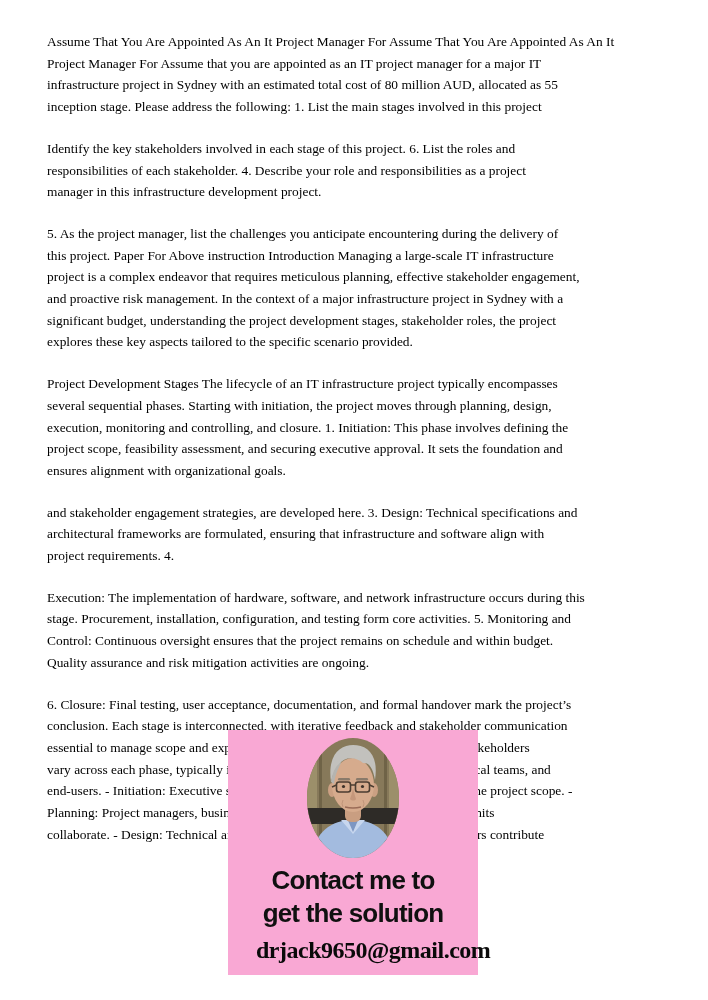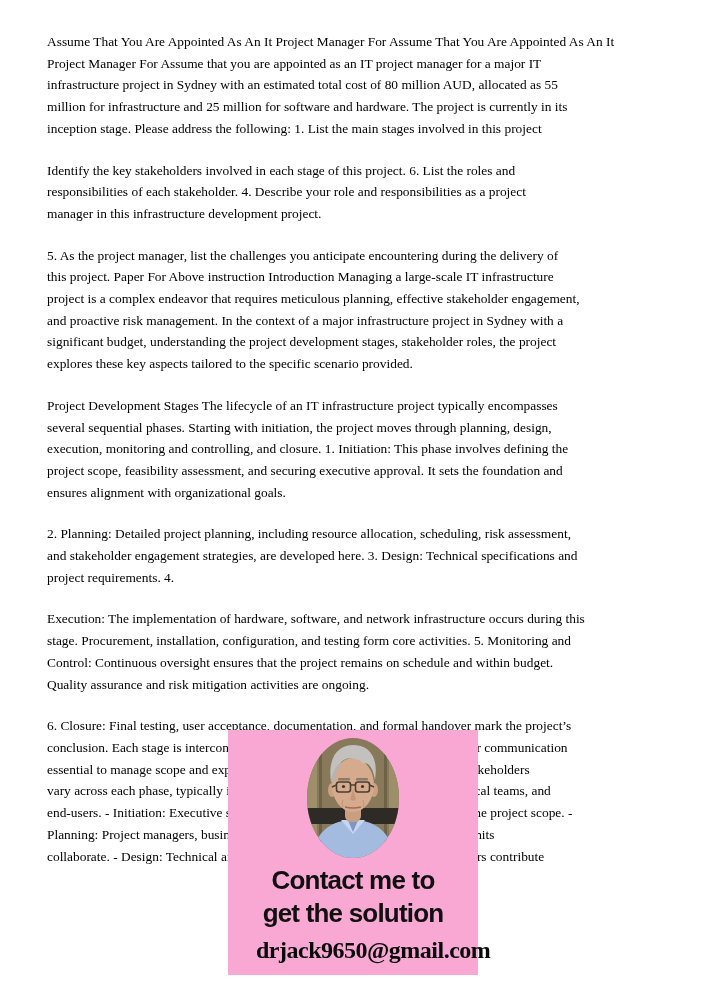--- a/index.html
+++ b/index.html
@@ -65,21 +65,20 @@
 </head>
 <body>
 
 <div class="page">
 
   <div class="doc" id="doc">
       <div class="para">
         <div class="line">Assume That You Are Appointed As An It Project Manager For Assume That You Are Appointed As An It</div>
         <div class="line">Project Manager For Assume that you are appointed as an IT project manager for a major IT</div>
         <div class="line">infrastructure project in Sydney with an estimated total cost of 80 million AUD, allocated as 55</div>
-        <div class="line">million for infrastructure and 25 million for software and hardware. The project is currently in its</div>
         <div class="line">inception stage. Please address the following: 1. List the main stages involved in this project</div>
       </div>
       <div class="para">
         <div class="line">Identify the key stakeholders involved in each stage of this project. 6. List the roles and</div>
         <div class="line">responsibilities of each stakeholder. 4. Describe your role and responsibilities as a project</div>
         <div class="line">manager in this infrastructure development project.</div>
       </div>
       <div class="para">
         <div class="line">5. As the project manager, list the challenges you anticipate encountering during the delivery of</div>
         <div class="line">this project. Paper For Above instruction Introduction Managing a large-scale IT infrastructure</div>
@@ -89,22 +88,22 @@
         <div class="line">explores these key aspects tailored to the specific scenario provided.</div>
       </div>
       <div class="para">
         <div class="line">Project Development Stages The lifecycle of an IT infrastructure project typically encompasses</div>
         <div class="line">several sequential phases. Starting with initiation, the project moves through planning, design,</div>
         <div class="line">execution, monitoring and controlling, and closure. 1. Initiation: This phase involves defining the</div>
         <div class="line">project scope, feasibility assessment, and securing executive approval. It sets the foundation and</div>
         <div class="line">ensures alignment with organizational goals.</div>
       </div>
       <div class="para">
-        <div class="line">2. Planning: Detailed project planning, including resource allocation, scheduling, risk assessment,</div>
         <div class="line">and stakeholder engagement strategies, are developed here. 3. Design: Technical specifications and</div>
+        <div class="line">architectural frameworks are formulated, ensuring that infrastructure and software align with</div>
         <div class="line">project requirements. 4.</div>
       </div>
       <div class="para">
         <div class="line">Execution: The implementation of hardware, software, and network infrastructure occurs during this</div>
         <div class="line">stage. Procurement, installation, configuration, and testing form core activities. 5. Monitoring and</div>
         <div class="line">Control: Continuous oversight ensures that the project remains on schedule and within budget.</div>
         <div class="line">Quality assurance and risk mitigation activities are ongoing.</div>
       </div>
       <div class="para">
         <div class="line">6. Closure: Final testing, user acceptance, documentation, and formal handover mark the project’s</div>

